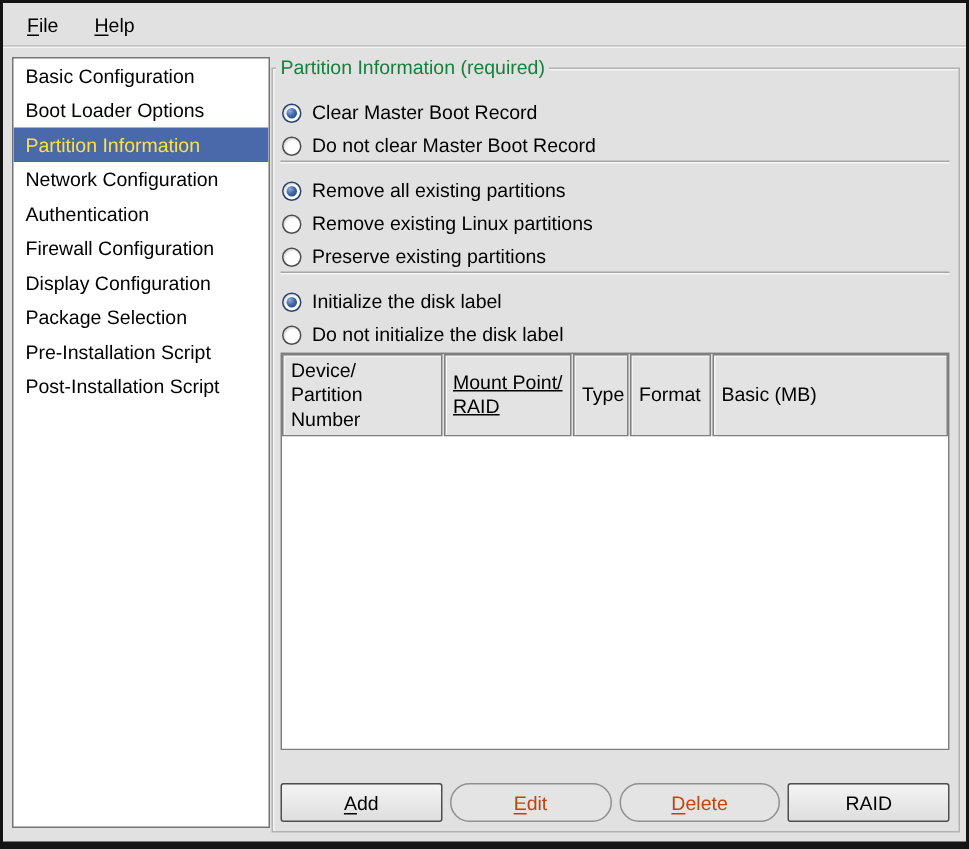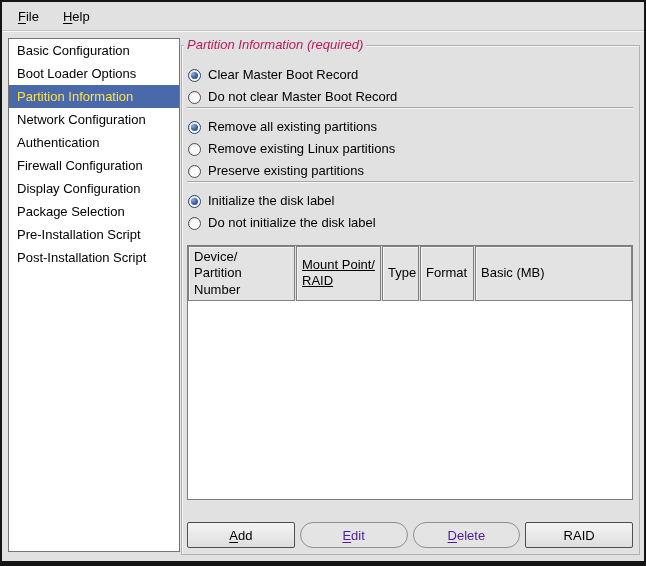--- a/index.html
+++ b/index.html
@@ -56,23 +56,22 @@
   .frame {
     position: absolute; left: 179px; top: 43px;
     width: 459px; height: 510px;
     border: 1px solid #b2b2b2;
     box-shadow: inset 1px 1px 0 #f4f4f4;
   }
   .frame-title {
     position: absolute; top: -9px; left: 2px;
     background: var(--bg);
     padding: 0 3px;
-    font-size: 13px; color: #be185d;
+    font-size: 13px; color: #15803d;
     white-space: nowrap;
-    font-style: italic;
   }
   .frame-content {
     position: absolute; inset: 0;
     padding: 14px 6px 6px 5px;
     display: flex; flex-direction: column;
   }
 
   
   .radio-row {
     height: 22px;
@@ -99,21 +98,21 @@
 
   .hsep {
     height: 2px;
     border-top: 1px solid #a6a6a6;
     border-bottom: 1px solid #f6f6f6;
     margin: 3px 0;
   }
 
   
   .table {
-    margin-top: 15px;
+    margin-top: 5px;
     flex: 1;
     display: flex; flex-direction: column;
     border: 1px solid #7d7d7d;
     background: #fff;
     min-height: 0;
   }
   .thead { display: flex; flex: 0 0 37px; background: var(--bg); }
   .th {
     background: #e3e3e3;
     border: 1px solid #818181;
@@ -144,21 +143,21 @@
     height: 26px;
     font-family: "Liberation Sans", sans-serif;
     font-size: 13px; color: #000;
     background: linear-gradient(#f4f4f4, #dedede);
     border: 1px solid #4e4e4e;
     border-radius: 2px;
     cursor: default;
   }
   .btn u { text-underline-offset: 2px; }
   .btn:disabled {
-    color: #4c1d95;
+    color: #c2410c;
     border-color: #909090;
     background: #e4e4e4;
     border-radius: 13px;
   }
 </style>
 </head>
 <body>
 
 <div class="window">
 

